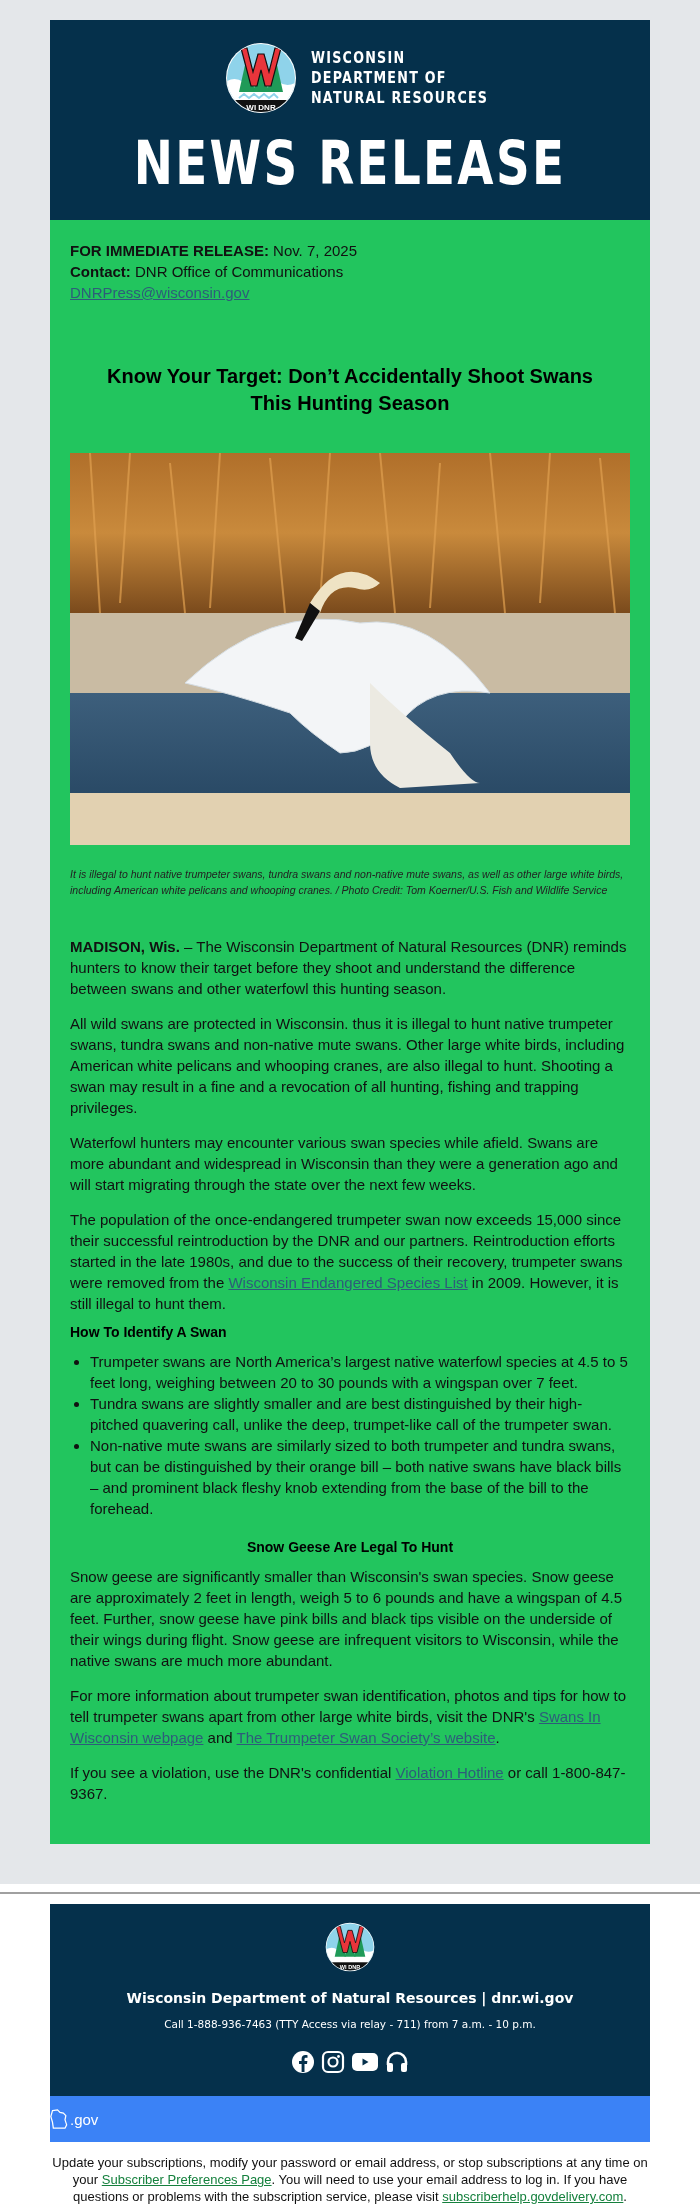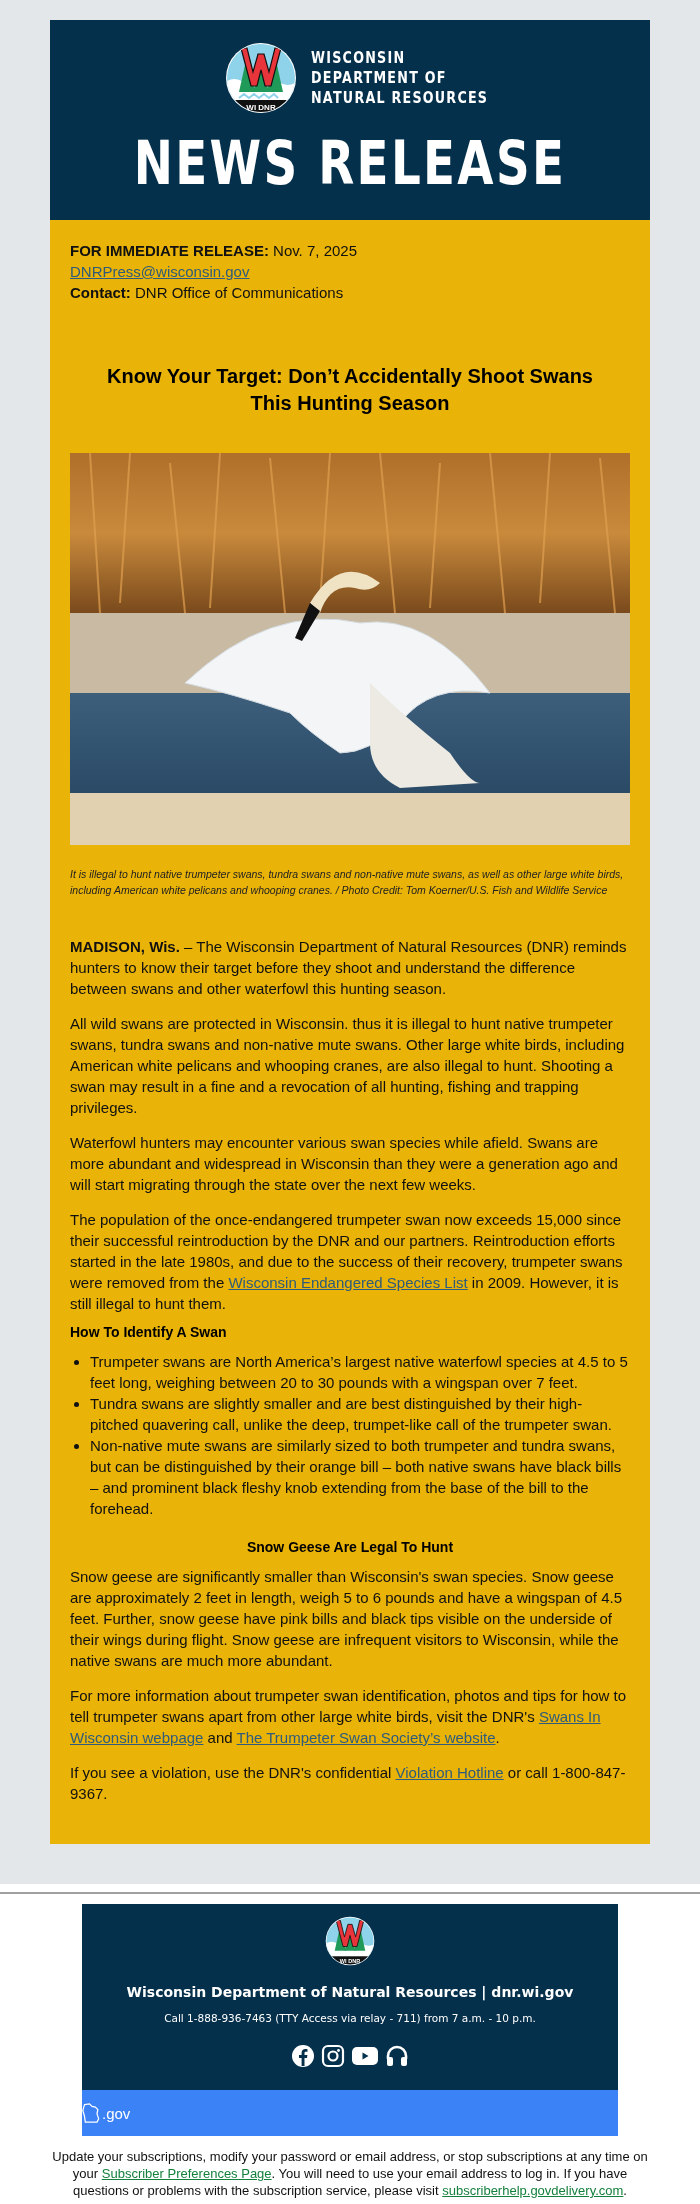--- a/index.html
+++ b/index.html
@@ -5,35 +5,35 @@
   * { box-sizing: border-box; margin: 0; padding: 0; }
   html, body { width: 700px; background: #ffffff; }
   body { font-family: "Liberation Sans", sans-serif; color: #111; }
   .top-bg { background: #e4e7ea; padding: 20px 0 0 0; }
   .wrap { width: 600px; margin: 0 auto; }
   .header { background: #05304b; height: 200px; position: relative; }
   .logo-row { position: absolute; top: 22px; left: 175px; display: flex; align-items: center; }
   .logo { width: 72px; height: 72px; }
   .dept-text { margin-left: 14px; color: #fff; font-family: "DejaVu Sans", sans-serif; font-weight: bold; font-size: 15.5px; line-height: 20px; letter-spacing: 1.5px; transform: scaleX(0.82); transform-origin: left center; }
   .news-title { position: absolute; top: 108px; left: 0; right: 0; text-align: center; color: #fff; font-family: "DejaVu Sans", sans-serif; font-weight: bold; font-size: 60px; letter-spacing: 3px; transform: scaleX(0.78); transform-origin: center; line-height: 70px; }
-  .content { background: #eab308; padding: 20px 20px 40px 20px; font-size: 15px; line-height: 21px; }
+  .content { background: #22c55e; padding: 20px 20px 40px 20px; font-size: 15px; line-height: 21px; }
   .meta p { font-size: 15px; line-height: 21px; }
   .meta b { font-weight: bold; }
   a { color: #2e5c7a; text-decoration: underline; }
   .headline { text-align: center; font-weight: bold; font-size: 20px; line-height: 27px; margin: 60px 20px 36px 20px; color: #000; }
   .photo { width: 560px; height: 392px; display: block; margin-top: 0; }
   .caption { font-style: italic; font-size: 10.5px; line-height: 16px; color: #222; margin-top: 21px; }
   .body p { margin-top: 14px; font-size: 15px; line-height: 21px; color: #111; }
   .body p.first { margin-top: 38px; }
   .body h3 { font-size: 14px; font-weight: bold; margin-top: 8px; margin-bottom: 8px; color: #000; }
   .body ul { margin-left: 20px; }
   .body li { font-size: 15px; line-height: 21px; color: #111; margin-bottom: 0; }
   .gap-grey { background: #e4e7ea; height: 40px; }
   .hr-line { height: 2px; background: #a0a0a0; margin-top: 8px; }
-  .footer-box { width: 536px; margin: 10px auto 0 auto; background: #05304b; padding-top: 12px; text-align: center; color: #fff; }
+  .footer-box { width: 600px; margin: 10px auto 0 auto; background: #05304b; padding-top: 18px; text-align: center; color: #fff; }
   .footer-logo { width: 50px; height: 50px; margin: 0 auto; display: block; }
   .footer-org { font-family: "DejaVu Sans", sans-serif; font-weight: bold; font-size: 14px; margin-top: 18px; }
   .footer-call { font-family: "DejaVu Sans", sans-serif; font-size: 10.5px; margin-top: 12px; }
   .social { display: flex; justify-content: center; gap: 6px; margin-top: 20px; padding-bottom: 22px; }
   .social span { display: inline-block; width: 24px; height: 24px; }
   .wigov { background: #3b82f6; height: 46px; display: flex; align-items: center; justify-content: flex-start; color: #fff; font-size: 15px; }
   .subs { width: 600px; margin: 12px auto 0 auto; text-align: center; font-size: 13px; line-height: 17px; color: #111; }
   .subs a { color: #15803d; }
 </style>
 </head>
@@ -69,22 +69,22 @@
           <div>DEPARTMENT OF</div>
           <div>NATURAL RESOURCES</div>
         </div>
       </div>
       <div class="news-title">NEWS RELEASE</div>
     </div>
 
     <div class="content">
       <div class="meta">
         <p><b>FOR IMMEDIATE RELEASE:</b> <span>Nov. 7, 2025</span></p>
+        <p><b>Contact:</b> <span>DNR Office of Communications</span></p>
         <p><a href="#">DNRPress@wisconsin.gov</a></p>
-        <p><b>Contact:</b> <span>DNR Office of Communications</span></p>
       </div>
 
       <h1 class="headline">Know Your Target: Don’t Accidentally Shoot Swans This Hunting Season</h1>
 
       <svg class="photo" viewBox="0 0 560 392" preserveAspectRatio="none">
         <defs>
           <linearGradient id="reeds" x1="0" y1="0" x2="0" y2="1">
             <stop offset="0" stop-color="#b06f2a"></stop>
             <stop offset="0.5" stop-color="#c98a3c"></stop>
             <stop offset="1" stop-color="#7a4a1c"></stop>

